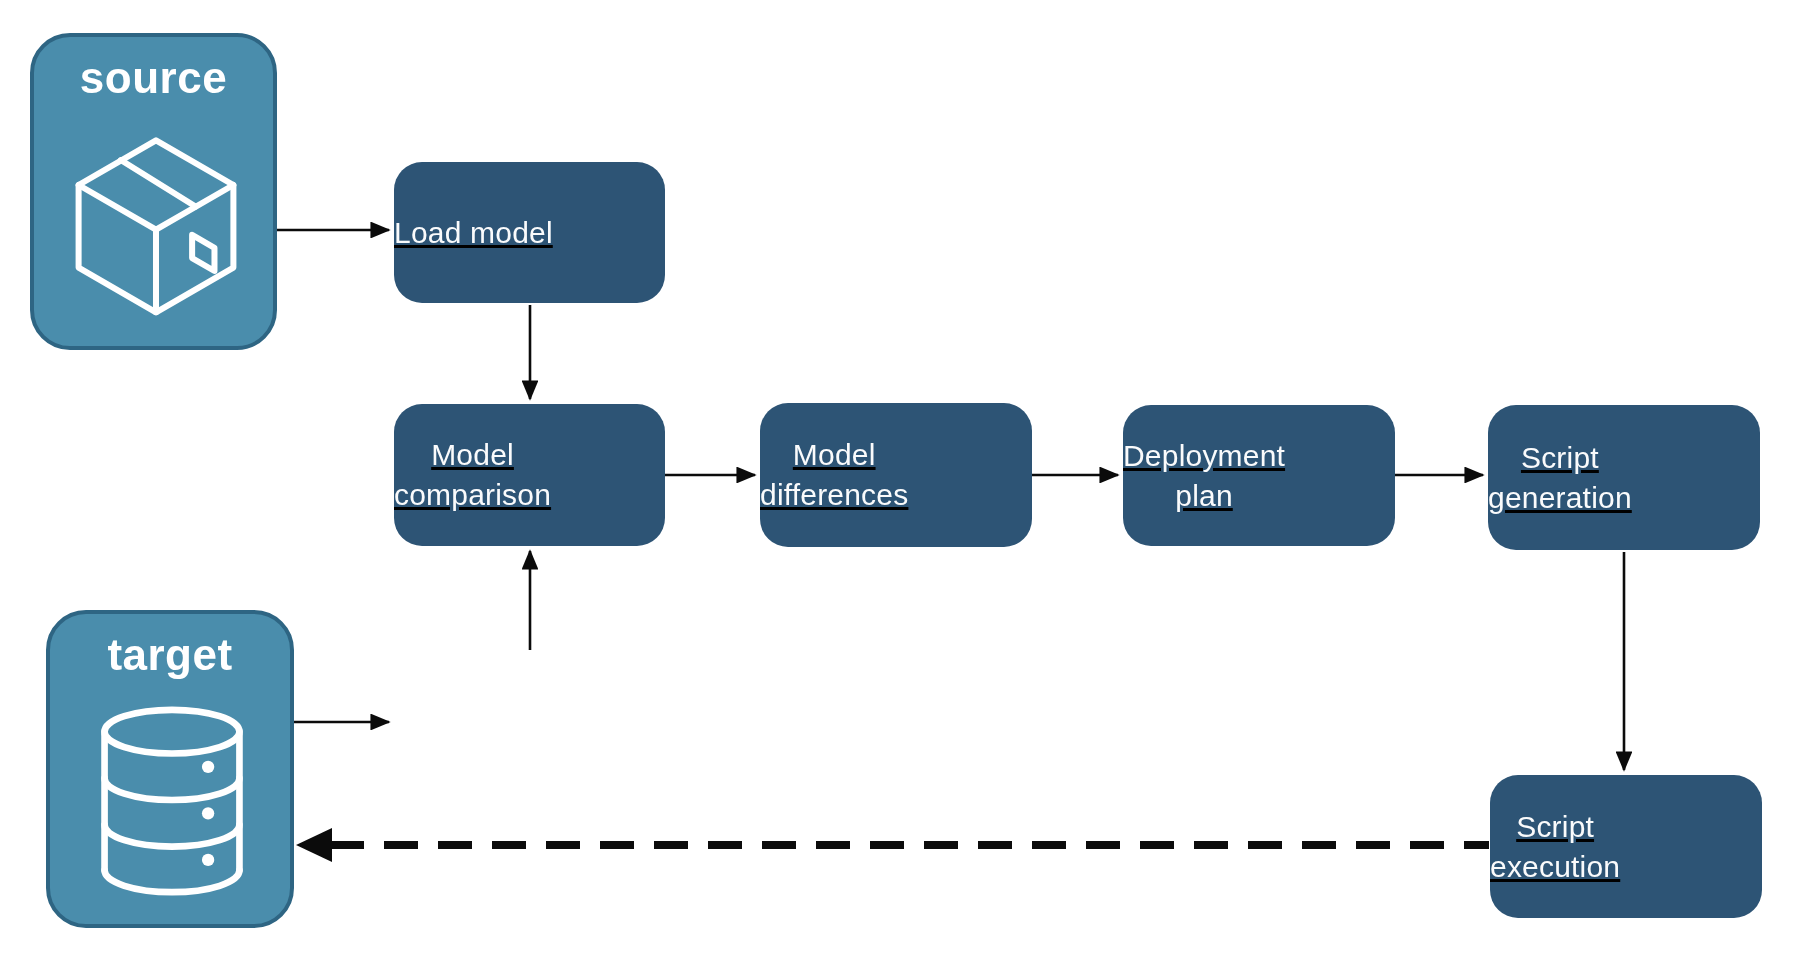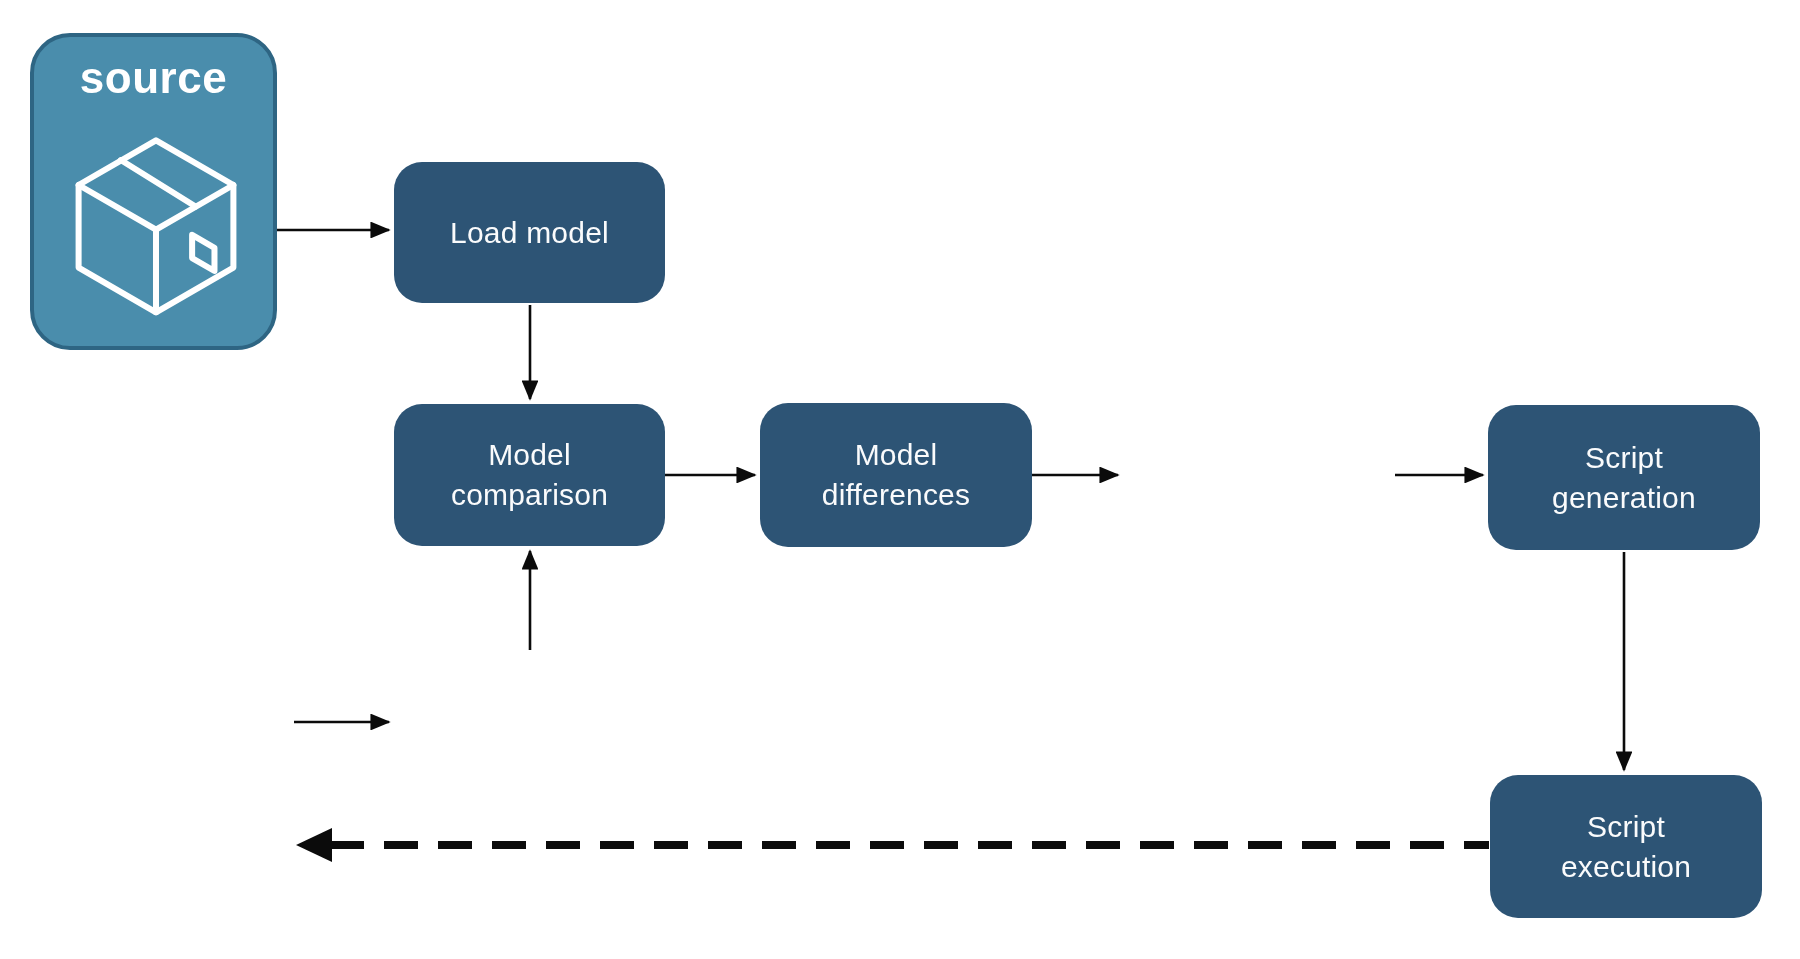--- a/index.html
+++ b/index.html
@@ -30,22 +30,22 @@
   .dash-head { fill: var(--arrow, #0b0b0b); }
 
   
   .node {
     position: absolute;
     box-sizing: border-box;
     background: var(--node-fill, #2d5475);
     border-radius: 28px;
     display: flex;
     align-items: center;
-    justify-content: center;
     text-align: center;
+    text-decoration: underline;
   }
   .node-label {
     color: var(--node-text, #fafbfc);
     font-size: 30px;
     line-height: 40px;
     white-space: pre-line;
     letter-spacing: 0.2px;
   }
 
   #n-load       { left: 394px;  top: 162px; width: 271px; height: 141px; }
@@ -138,31 +138,49 @@
     <div class="container-label">source</div>
     <svg class="container-icon" viewBox="0 0 200 220" xmlns="http://www.w3.org/2000/svg">
       <path d="M100 8 L190 60 L190 156 L100 208 L10 156 L10 60 Z"></path>
       <path d="M10 60 L100 112 L190 60"></path>
       <path d="M100 112 L100 208"></path>
       <path d="M59 31 L146 85"></path>
       <path d="M142 118 L168 133 L168 160 L142 145 Z"></path>
     </svg>
   </div>
 
+  <div class="db-container" id="c-target">
+    <div class="container-label">target</div>
+    <svg class="container-icon" viewBox="0 0 160 200" xmlns="http://www.w3.org/2000/svg">
+      <ellipse cx="80" cy="27" rx="71" ry="23"></ellipse>
+      <path d="M9 27 L9 173"></path>
+      <path d="M151 27 L151 173"></path>
+      <path d="M9 173 A71 23 0 0 0 151 173"></path>
+      <path d="M9 76 A71 23 0 0 0 151 76"></path>
+      <path d="M9 125 A71 23 0 0 0 151 125"></path>
+      <circle cx="118" cy="64" r="6.5"></circle>
+      <circle cx="118" cy="113" r="6.5"></circle>
+      <circle cx="118" cy="162" r="6.5"></circle>
+    </svg>
+  </div>
 
   <div class="node" id="n-load">
     <span class="node-label">Load model</span>
   </div>
   <div class="node" id="n-comparison">
     <span class="node-label">Model
 comparison</span>
   </div>
   <div class="node" id="n-differences">
     <span class="node-label">Model
 differences</span>
+  </div>
+  <div class="node" id="n-deployment">
+    <span class="node-label">Deployment
+plan</span>
   </div>
   <div class="node" id="n-generation">
     <span class="node-label">Script
 generation</span>
   </div>
   <div class="node" id="n-execution">
     <span class="node-label">Script
 execution</span>
   </div>
 

